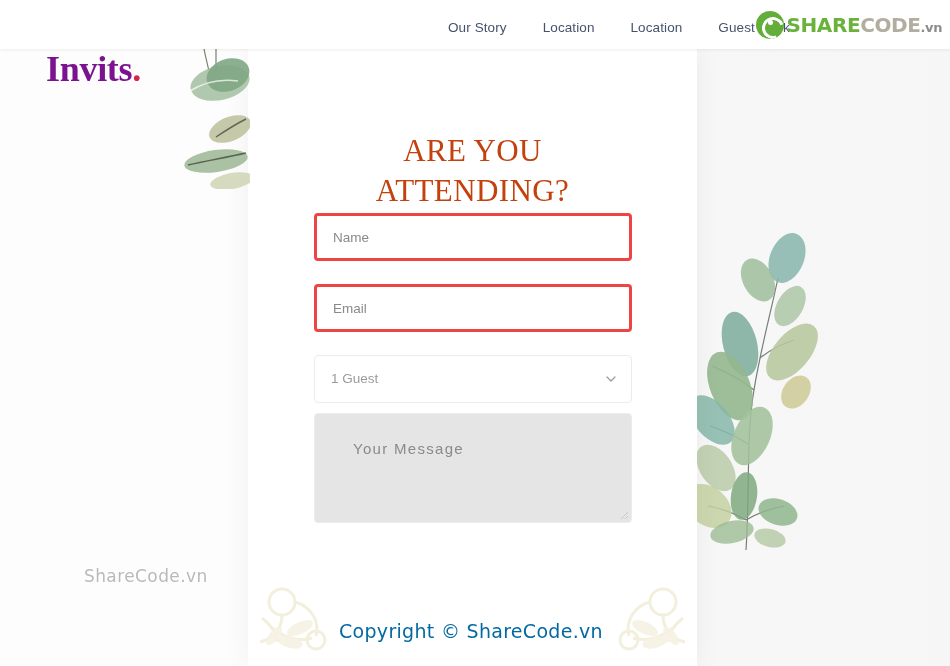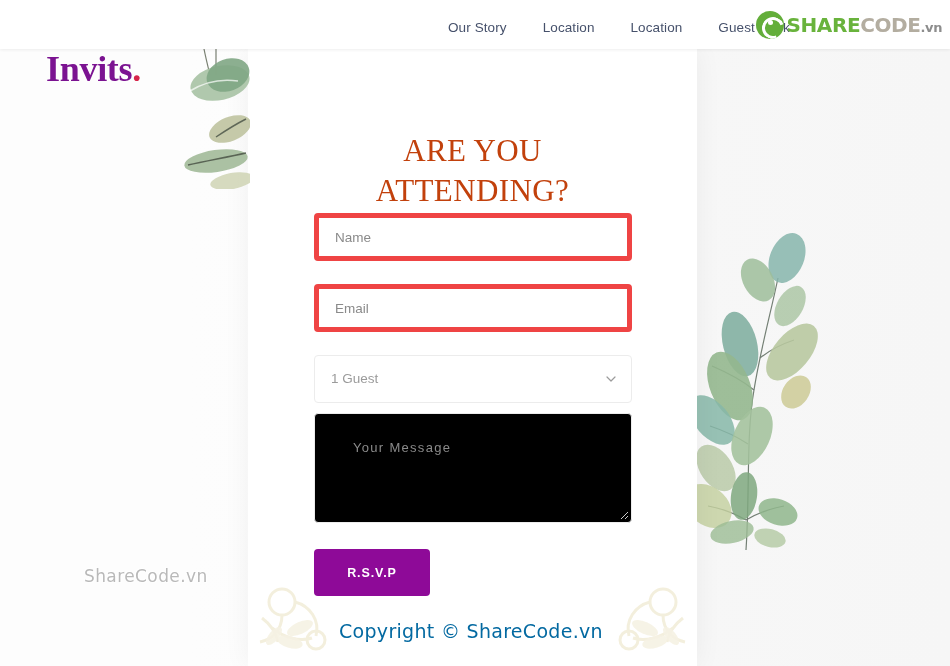--- a/index.html
+++ b/index.html
@@ -188,21 +188,21 @@
     position: absolute;
     top: 164px;
     left: 66px;
     width: 318px;
     z-index: 25;
   }
 
   .field {
     width: 318px;
     height: 48px;
-    border: 5px solid #ef4444;
+    border: 3px solid #ef4444;
     border-radius: 4px;
     background: #ffffff;
     font-family: "Liberation Sans", sans-serif;
     font-size: 13.5px;
     color: #7c7c7c;
     padding: 0 16px;
     outline: none;
     display: block;
     margin-bottom: 23px;
   }
@@ -241,23 +241,23 @@
     position: relative;
     width: 318px;
     height: 110px;
     margin-bottom: 26px;
   }
   .textarea-field {
     width: 318px;
     height: 110px;
     border: 1px solid #ececec;
     border-radius: 4px;
-    background: #000000;
+    background: #e5e5e5;
     font-family: "Liberation Sans", sans-serif;
-    font-size: 13px;
+    font-size: 15px;
     color: #7c7c7c;
     padding: 26px 16px 0 38px;
     letter-spacing: 1.3px;
     resize: none;
     outline: none;
     display: block;
   }
   .textarea-field::placeholder { color: #8a8a8a; opacity: 1; letter-spacing: 1.3px; }
   .resize-grip {
     position: absolute;
@@ -401,21 +401,20 @@
         </svg>
       </div>
 
       <div class="textarea-wrap">
         <textarea class="textarea-field" placeholder="Your Message" style=""></textarea>
         <svg class="resize-grip" viewBox="0 0 9 9" xmlns="http://www.w3.org/2000/svg">
           <path d="M8 1 L1 8 M8 5 L5 8" stroke="#c9c9c9" stroke-width="1" fill="none"></path>
         </svg>
       </div>
 
-      <button class="rsvp-btn">R.S.V.P</button>
     </div>
   </div>
 
   <div class="leaf-left">
     <svg width="74" height="140" viewBox="0 0 74 140" xmlns="http://www.w3.org/2000/svg">
       <g stroke="#59614f" stroke-width="1.2" fill="none" opacity="0.8">
         <path d="M28 0 C30 10 32 18 34 26"></path>
         <path d="M40 0 C40 10 40 18 40 26"></path>
       </g>
       <ellipse cx="44" cy="34" rx="30" ry="17" fill="#a9c3a6" opacity="0.92" transform="rotate(-12 44 34)"></ellipse>

